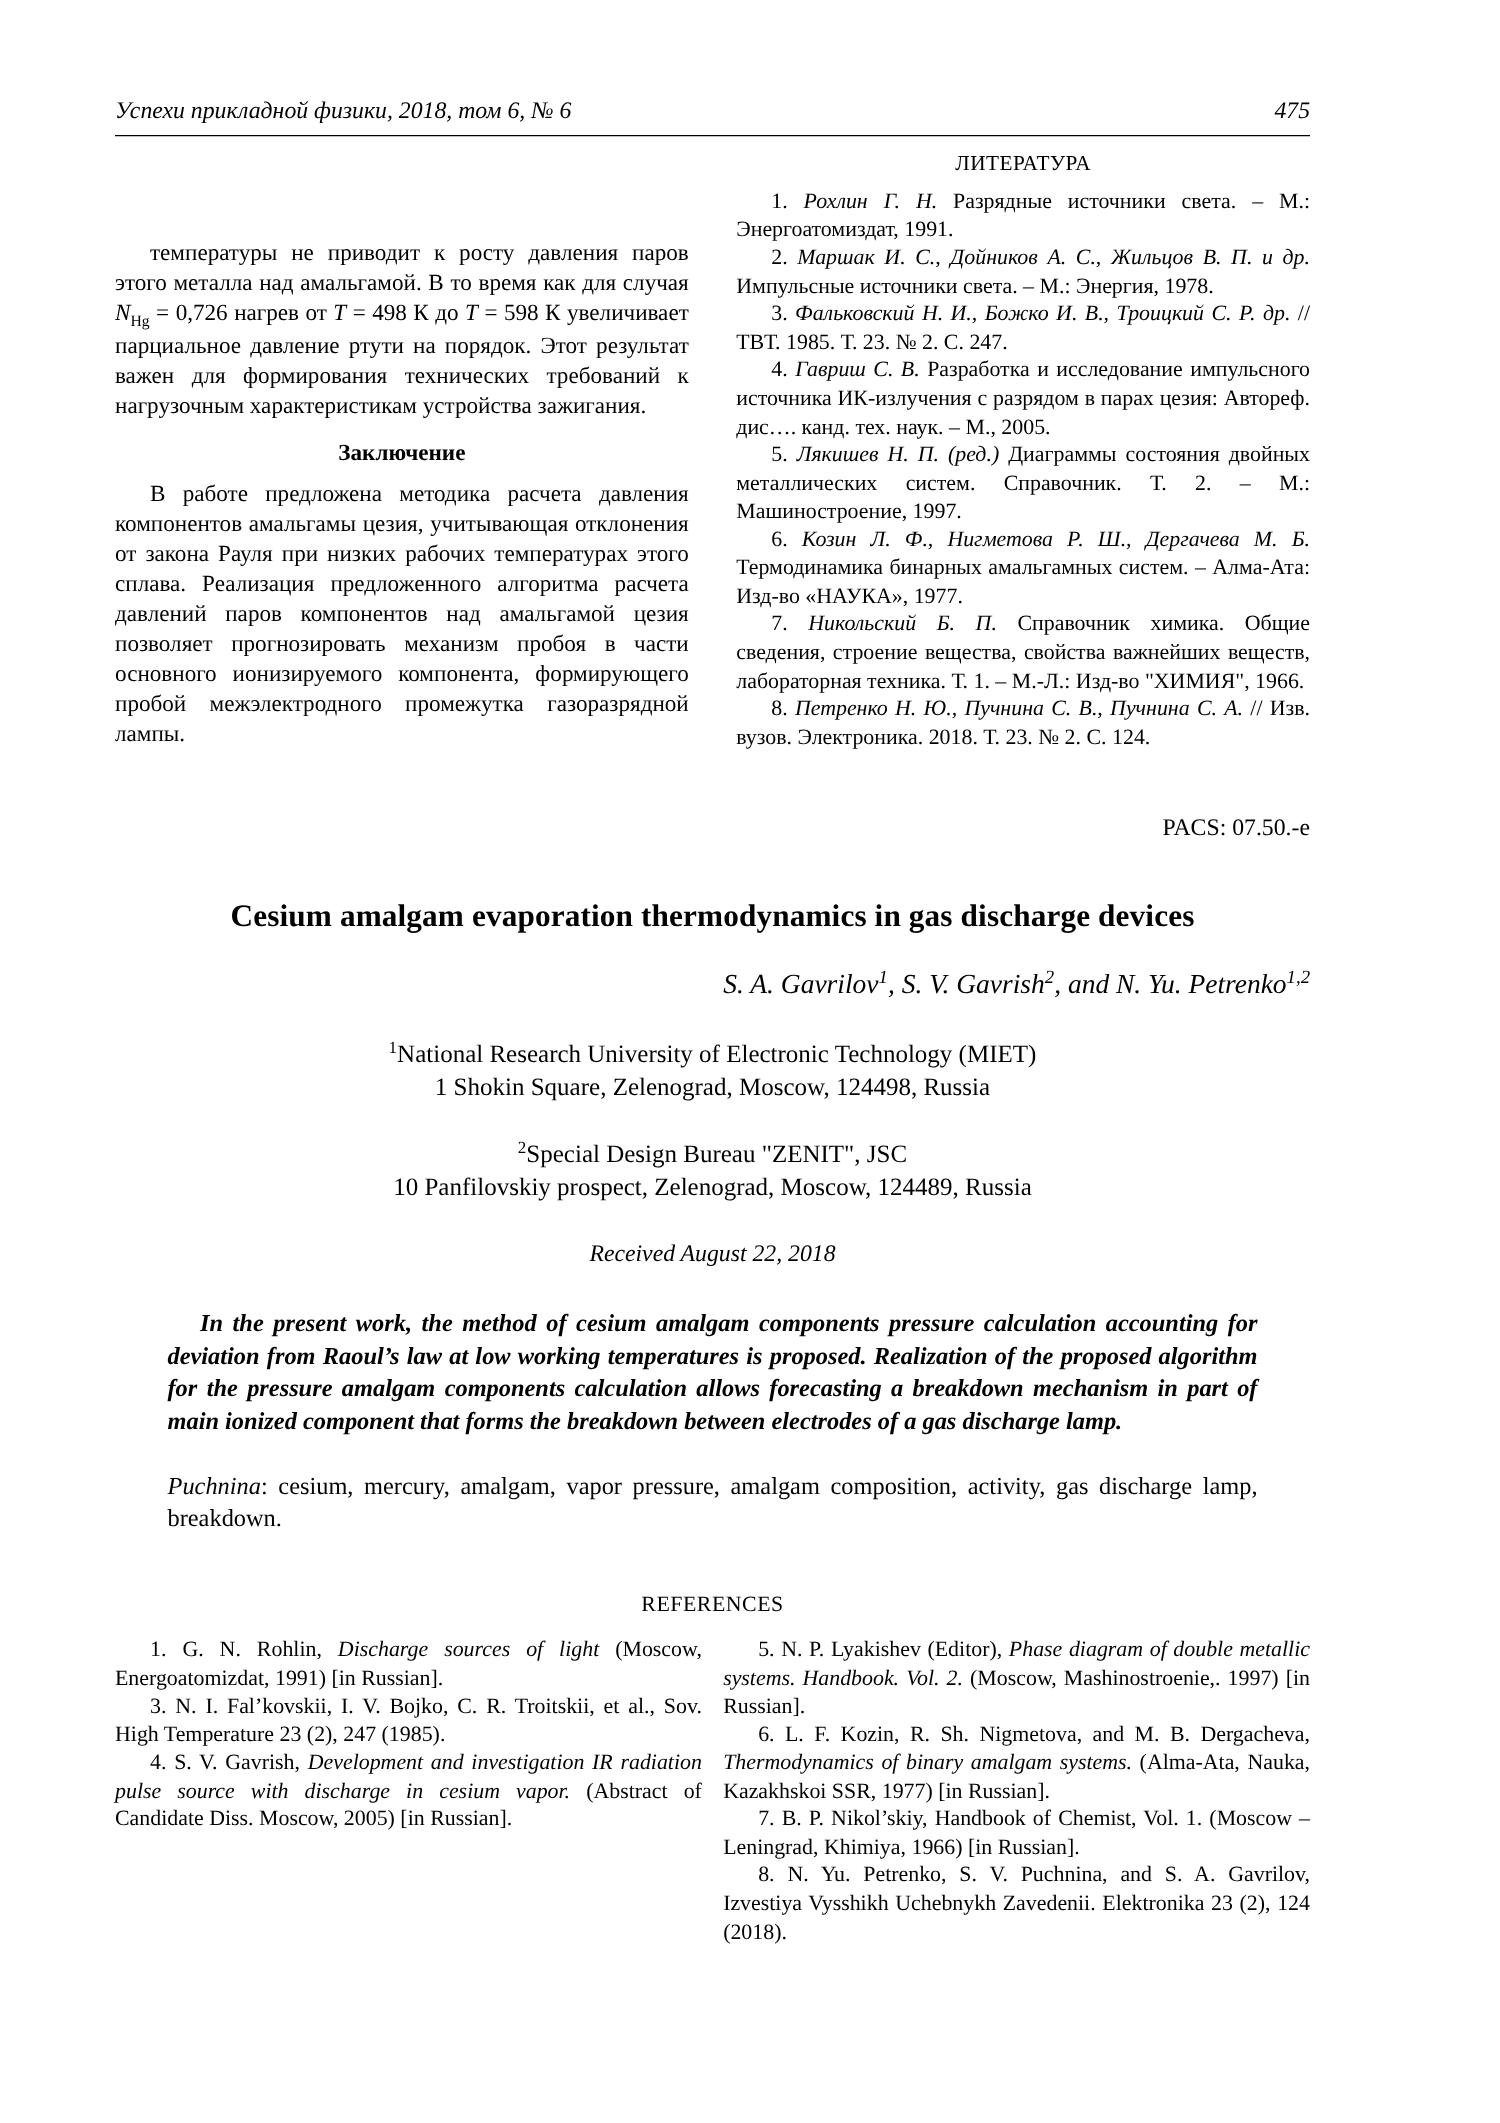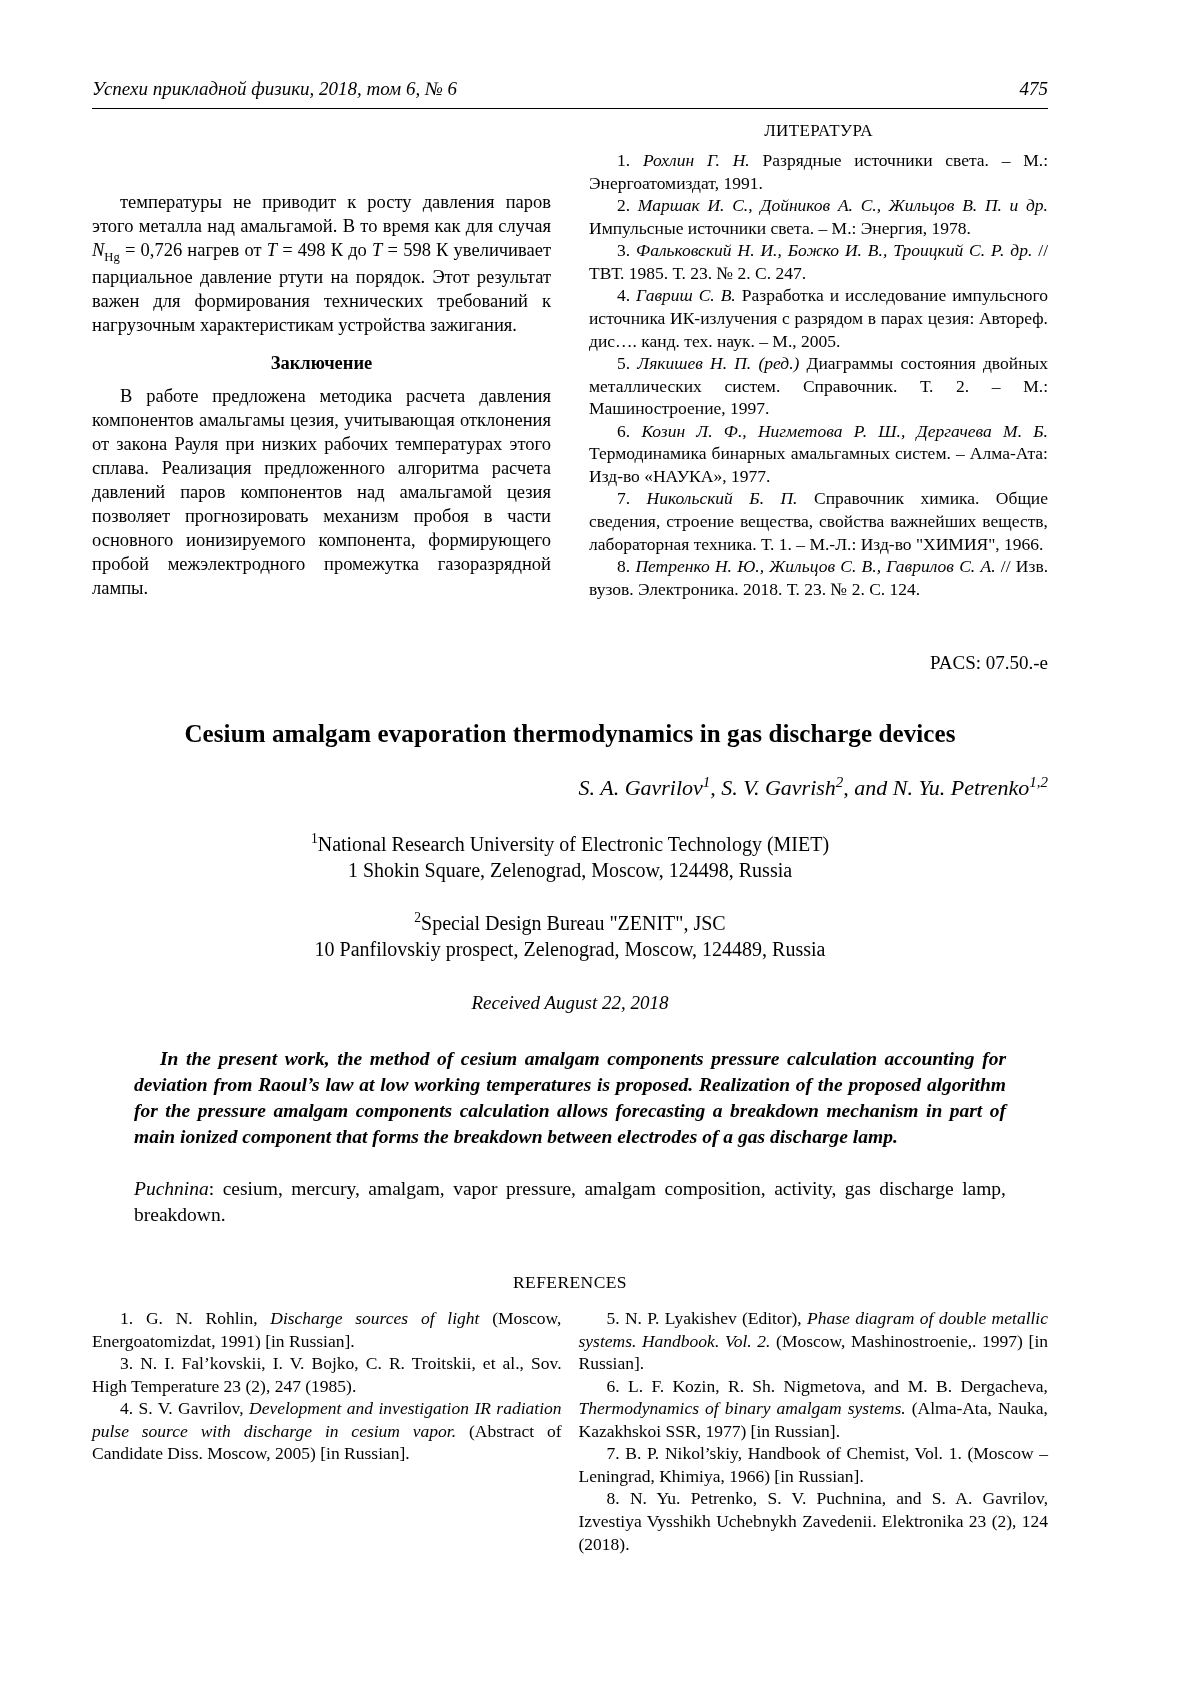--- a/index.html
+++ b/index.html
@@ -195,21 +195,21 @@
         <i>Козин Л. Ф., Нигметова Р. Ш., Дергачева М. Б.</i>
         <span>Термодинамика бинарных амальгамных систем. – Алма-Ата: Изд-во «НАУКА», 1977.</span>
       </p>
       <p class="ref">
         <span>7.</span>
         <i>Никольский Б. П.</i>
         <span>Справочник химика. Общие сведения, строение вещества, свойства важнейших веществ, лабораторная техника. Т. 1. – М.-Л.: Изд-во "ХИМИЯ", 1966.</span>
       </p>
       <p class="ref">
         <span>8.</span>
-        <i>Петренко Н. Ю., Жильцов С. В., Гаврилов С. А.</i>
+        <i>Петренко Н. Ю., Пучнина С. В., Пучнина С. А.</i>
         <span>// Изв. вузов. Электроника. 2018. Т. 23. № 2. С. 124.</span>
       </p>
     </div>
   </div>
 
   <div class="pacs">PACS: 07.50.-e</div>
 
   <div class="en-title">Cesium amalgam evaporation thermodynamics in gas discharge devices</div>
 
   <div class="authors">S. A. Gavrilov<sup>1</sup>, S. V. Gavrish<sup>2</sup>, and N. Yu. Petrenko<sup>1,2</sup></div>
@@ -239,21 +239,21 @@
       <p class="ref">
         <span>1.</span>
         <span>G. N. Rohlin, </span><i>Discharge sources of light</i><span> (Moscow, Energoatomizdat, 1991) [in Russian].</span>
       </p>
       <p class="ref">
         <span>3.</span>
         <span>N. I. Fal’kovskii, I. V. Bojko, C. R. Troitskii, et al., Sov. High Temperature </span><i></i><span>23 (2), 247 (1985).</span>
       </p>
       <p class="ref">
         <span>4.</span>
-        <span>S. V. Gavrilov, </span><i>Development and investigation IR radiation pulse source with discharge in cesium vapor.</i><span> (Abstract of Candidate Diss. Moscow, 2005) [in Russian].</span>
+        <span>S. V. Gavrish, </span><i>Development and investigation IR radiation pulse source with discharge in cesium vapor.</i><span> (Abstract of Candidate Diss. Moscow, 2005) [in Russian].</span>
       </p>
     </div>
     <div class="col">
       <p class="ref">
         <span>5.</span>
         <span>N. P. Lyakishev (Editor), </span><i>Phase diagram of double metallic systems. Handbook. Vol. 2.</i><span> (Moscow, Mashinostroenie,. 1997) [in Russian].</span>
       </p>
       <p class="ref">
         <span>6.</span>
         <span>L. F. Kozin, R. Sh. Nigmetova, and M. B. Dergacheva, </span><i>Thermodynamics of binary amalgam systems.</i><span> (Alma-Ata, Nauka, Kazakhskoi SSR, 1977) [in Russian].</span>

